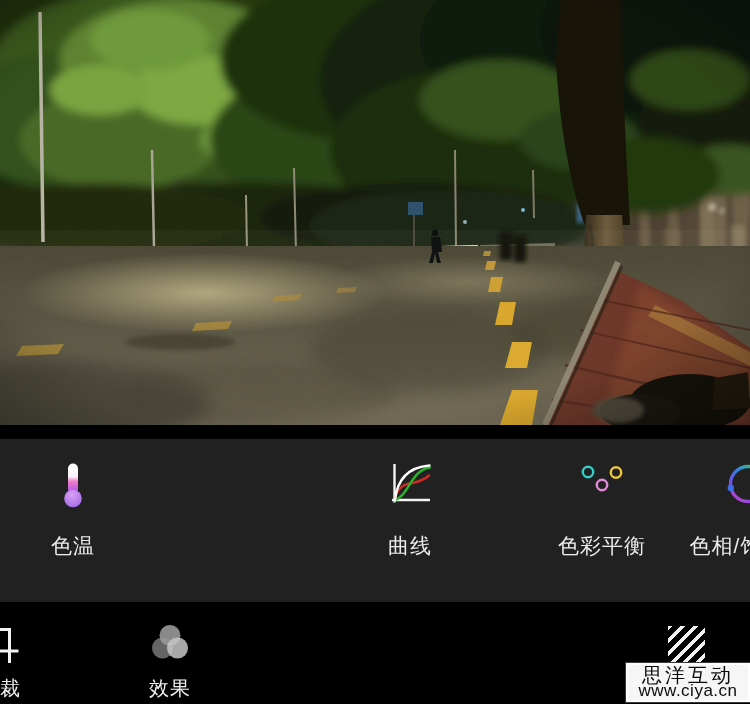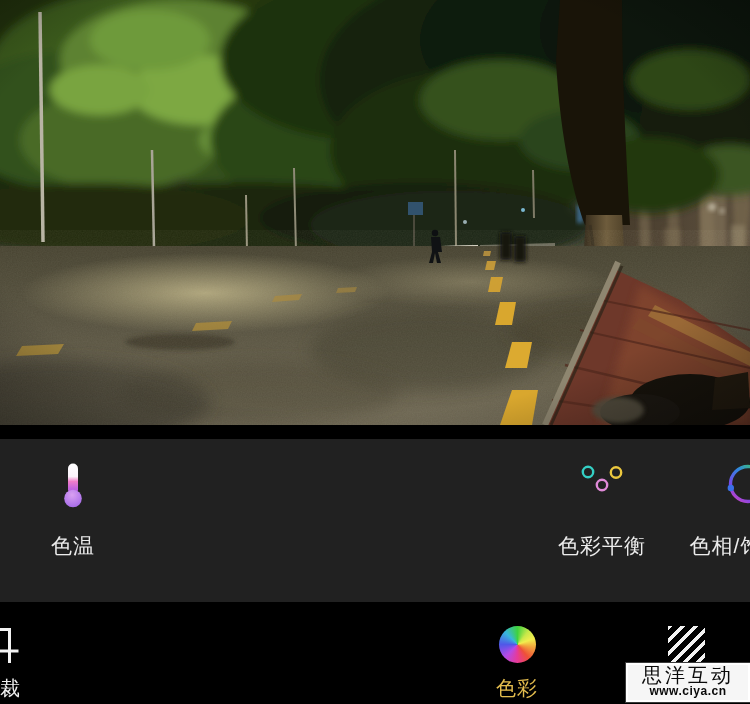--- a/index.html
+++ b/index.html
@@ -22,21 +22,21 @@
   .tab .tab-label{margin-top:9px;font-size:20px;color:#f0f0f0;letter-spacing:1px;white-space:nowrap;}
   .tab.selected .tab-label{color:#e4bd4e;}
   .wheel{width:37px;height:37px;border-radius:50%;
     background:conic-gradient(from 0deg,#3fd23f 0deg,#c8e84a 40deg,#f2ee4e 70deg,#f2a43c 100deg,#ee5038 140deg,#e83a96 180deg,#b44ae8 225deg,#5058e8 270deg,#38b6dc 315deg,#3fd23f 360deg);}
   .stripes{width:37px;height:37px;background:repeating-linear-gradient(135deg,#f2f2f2 0 3.5px,#000 3.5px 9px);}
   
   .watermark{position:absolute;left:626px;top:663px;width:120px;height:35px;background:#f6f6f6;
     border:2px solid #fff;outline:1px solid #3a3a3a;z-index:10;display:flex;flex-direction:column;
     align-items:center;justify-content:center;color:#0a0a0a;}
   .watermark .wm1{font-size:20px;font-weight:400;letter-spacing:3px;line-height:17px;text-shadow:0 0 1px #fff;}
-  .watermark .wm2{font-size:12px;font-weight:700;line-height:14px;letter-spacing:.5px;}
+  .watermark .wm2{font-size:17px;font-weight:400;line-height:14px;letter-spacing:.5px;}
 </style>
 </head>
 <body>
 
 <div class="screen">
 
   <svg class="photo" viewBox="0 0 750 425" preserveAspectRatio="none">
     <defs>
       <linearGradient id="skyG" x1="0" y1="0" x2="0" y2="1">
         <stop offset="0" stop-color="#12150e"></stop>
@@ -277,20 +277,31 @@
             </radialGradient>
           </defs>
           <rect x="21" y="4.5" width="10" height="31" rx="5" fill="url(#tubeG)"></rect>
           <circle cx="26" cy="39.5" r="8.8" fill="url(#bulbG)"></circle>
         </svg>
       </div>
       <div class="tool-label">色温</div>
     </div>
 
 
+    <div class="tool" style="left:340px">
+      <div class="icon-box">
+        <svg width="52" height="52" viewBox="0 0 52 52">
+          <path d="M10.5,5 V43.5 M8,41 H46" fill="none" stroke="#f2f2f2" stroke-width="2.4"></path>
+          <path d="M11,39.5 C17,17.5 31,29.5 45,16.5" fill="none" stroke="#cc2a22" stroke-width="2.4" stroke-linecap="round"></path>
+          <path d="M11,41 C25,36.5 27,11 46,8.5" fill="none" stroke="#28b428" stroke-width="2.4" stroke-linecap="round"></path>
+          <path d="M11,41 C13,22 22,8.5 45.5,6.5" fill="none" stroke="#ffffff" stroke-width="2.4" stroke-linecap="round"></path>
+        </svg>
+      </div>
+      <div class="tool-label">曲线</div>
+    </div>
 
     <div class="tool" style="left:532px">
       <div class="icon-box">
         <svg width="52" height="52" viewBox="0 0 52 52">
           <defs>
             <linearGradient id="gB1" x1="0" y1="0" x2="0" y2="1">
               <stop offset="0" stop-color="#2cd8c4"></stop>
                 <stop offset="0.55" stop-color="#3a66e8"></stop>
                 <stop offset="1" stop-color="#8440ea"></stop>
             </linearGradient>
@@ -342,28 +353,32 @@
     <div class="tab" style="left:-60px">
       <div class="tab-icon-box">
         <svg width="44" height="44" viewBox="0 0 44 44">
           <path d="M10,7.5 H31.5 V41" fill="none" stroke="#f2f2f2" stroke-width="3"></path>
           <path d="M3.5,29 H40.5" fill="none" stroke="#f2f2f2" stroke-width="3"></path>
         </svg>
       </div>
       <div class="tab-label">剪裁</div>
     </div>
 
-
-
-    <div class="tab selected" style="left:457px">
+    <div class="tab" style="left:110px">
       <div class="tab-icon-box">
-        <div class="wheel"></div>
-      </div>
-      <div class="tab-label" style="color: rgb(228, 189, 78);">色彩</div>
-    </div>
+        <svg width="44" height="44" viewBox="0 0 44 44">
+          <circle cx="14.5" cy="26" r="10.5" fill="#6a6a6a" fill-opacity="0.95"></circle>
+          <circle cx="22" cy="13.5" r="10.5" fill="#989898" fill-opacity="0.9"></circle>
+          <circle cx="29.5" cy="26" r="10.5" fill="#c6c6c6" fill-opacity="0.85"></circle>
+        </svg>
+      </div>
+      <div class="tab-label">效果</div>
+    </div>
+
+
 
     <div class="tab" style="left:626px">
       <div class="tab-icon-box">
         <div class="stripes"></div>
       </div>
       <div class="tab-label"></div>
     </div>
   </div>
 
   <div class="watermark">

